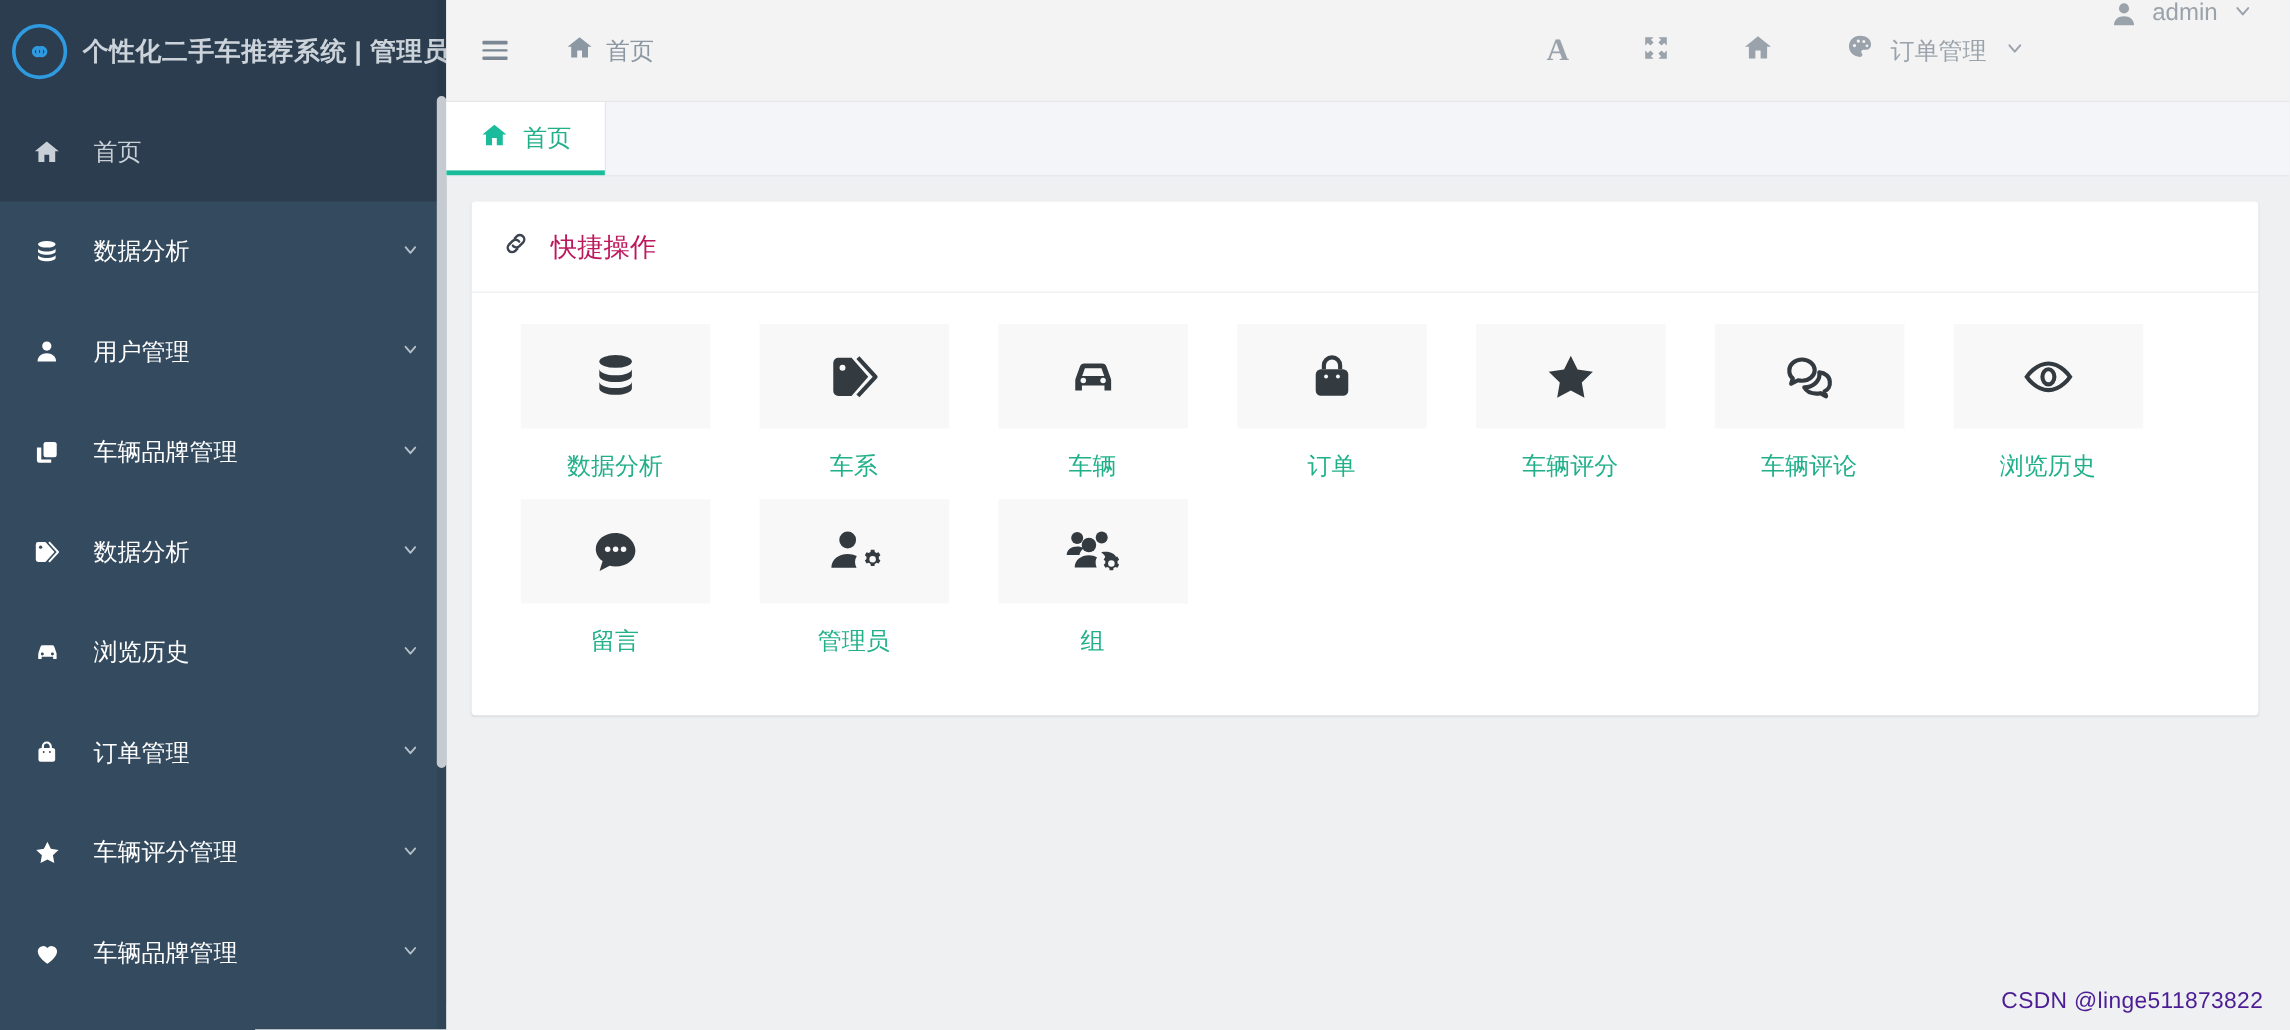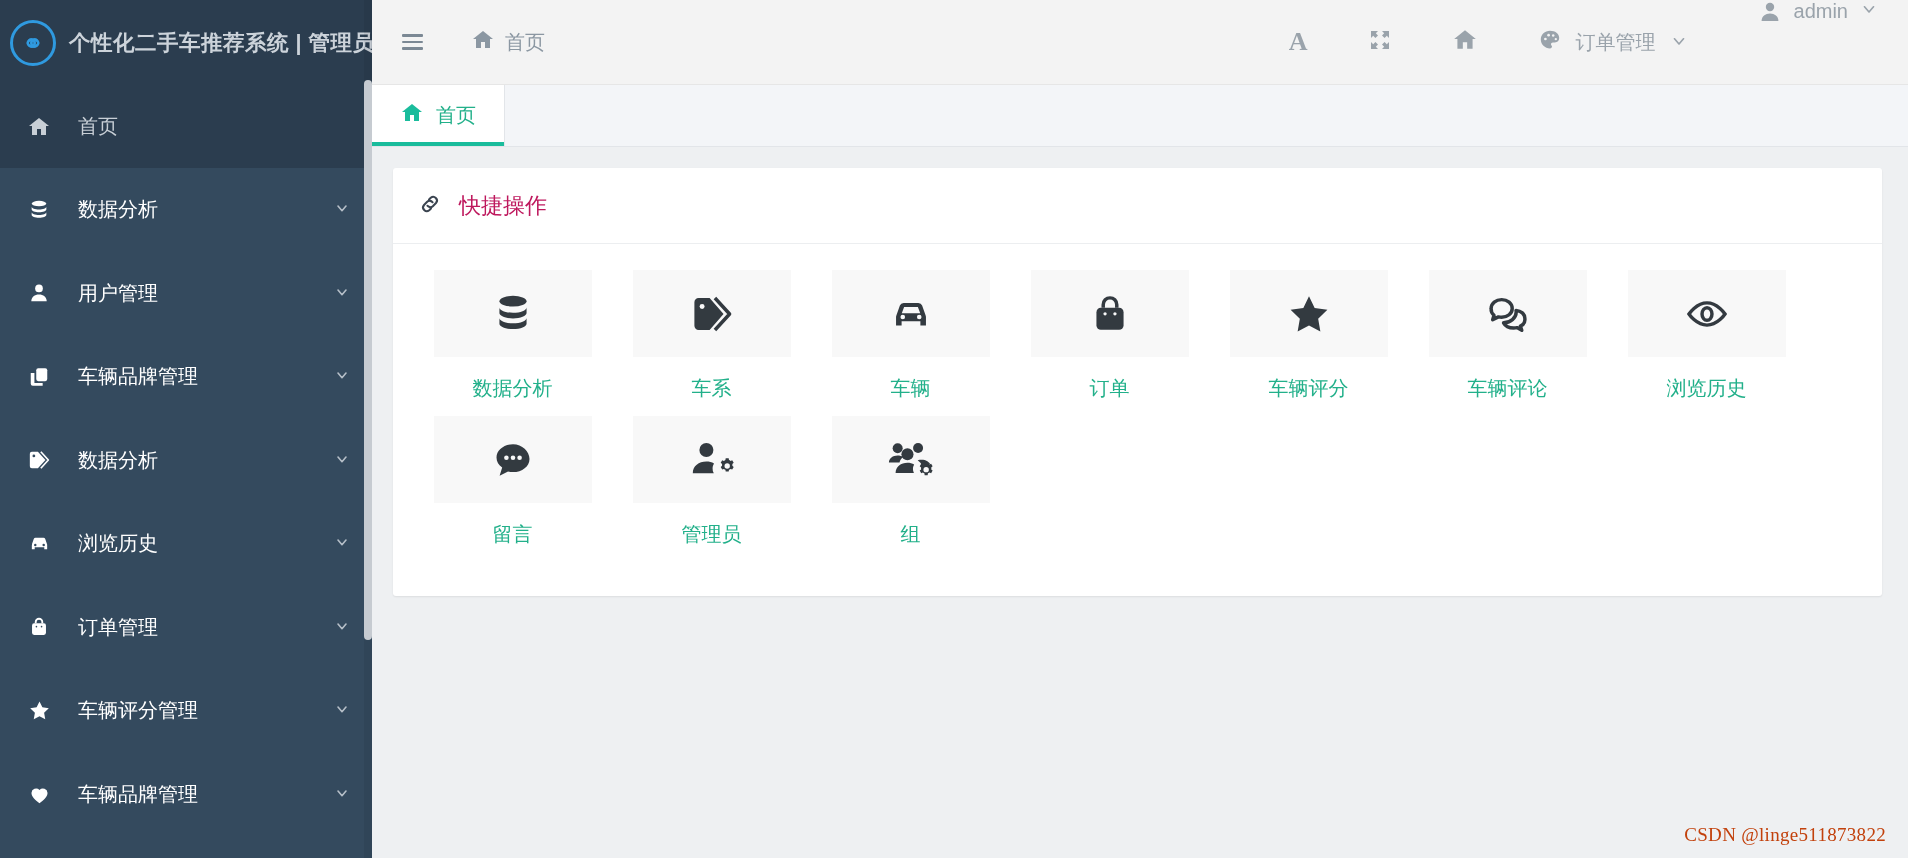--- a/index.html
+++ b/index.html
@@ -170,24 +170,24 @@
   .tile-label {
     margin-top: 18px;
     font-size: 20px;
     color: #22b08a;
     text-align: center;
   }
 
   .watermark {
     position: absolute;
     right: 22px; bottom: 12px;
-    color: #c2410c;
+    color: #4c1d95;
     font-size: 19px;
     letter-spacing: .3px;
-    font-family: Liberation Serif, serif;
+    font-family: Liberation Sans, sans-serif;
   }
 </style>
 </head>
 <body>
 
 <div class="app">
 
   <aside class="sidebar">
 
     <div class="sidebar-logo">

